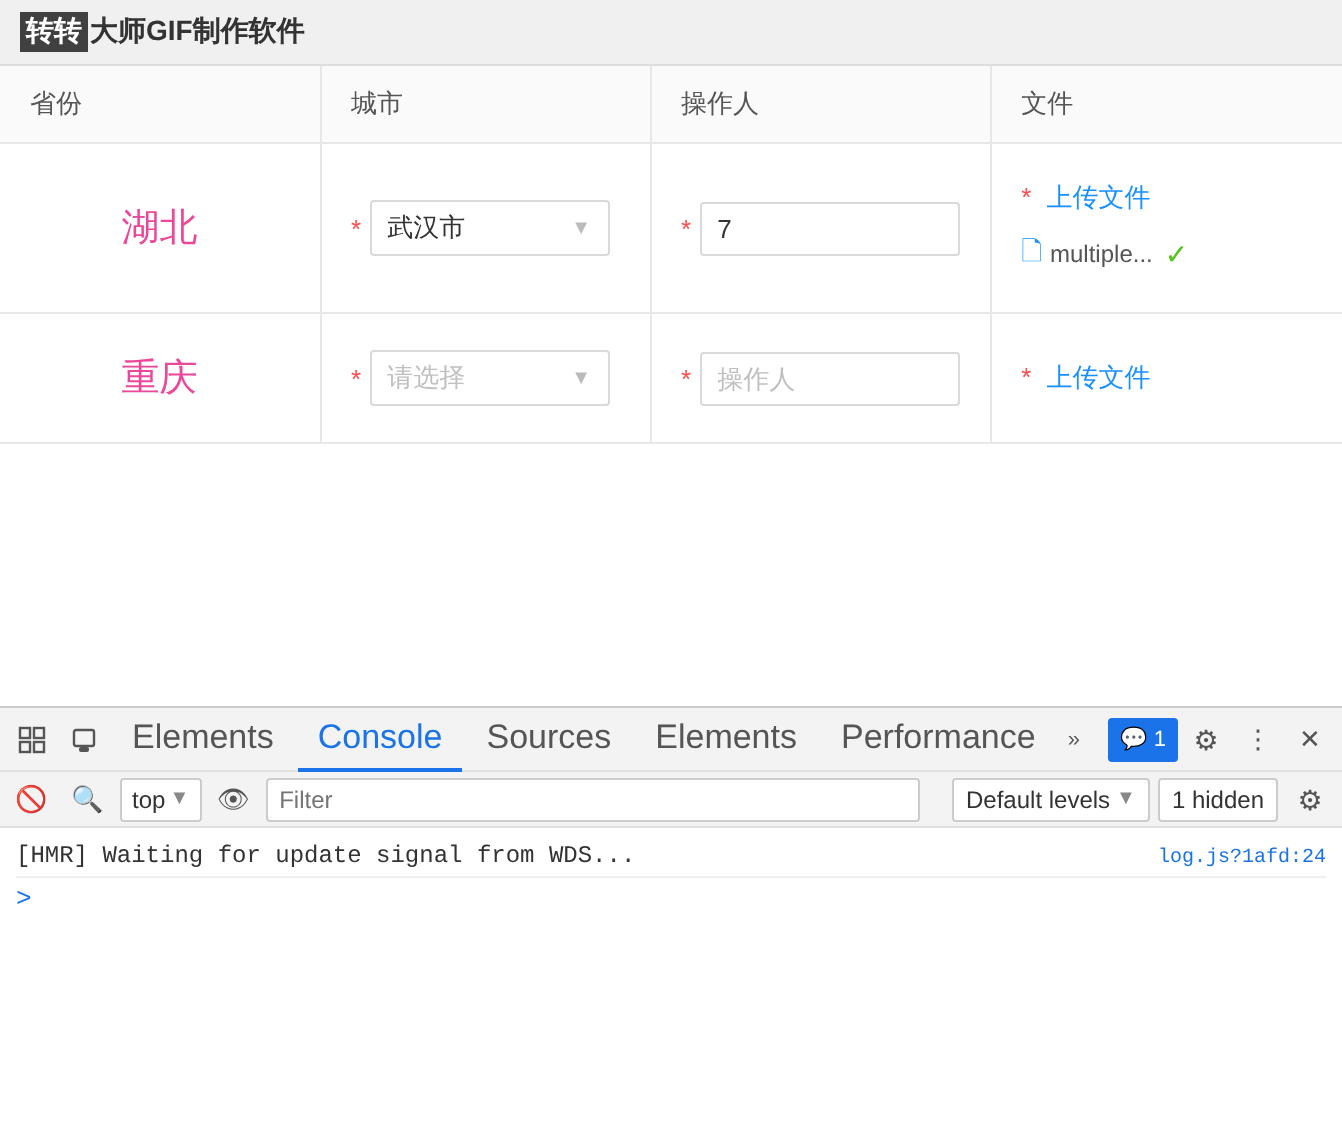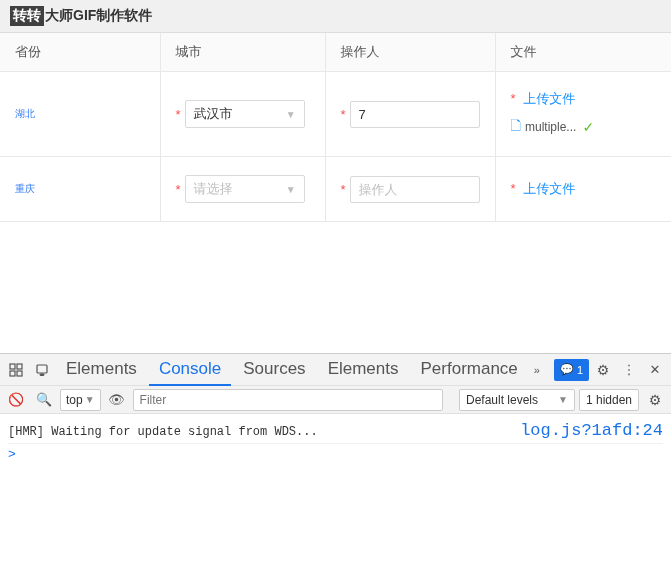--- a/index.html
+++ b/index.html
@@ -49,21 +49,21 @@
     .data-table th:nth-child(3) { width: 165px; }
     .data-table th:last-child { border-right: none; }
 
     .data-table td {
       border-bottom: 1px solid #e8e8e8;
       border-right: 1px solid #e8e8e8;
       padding: 18px 15px;
       vertical-align: middle;
     }
     .data-table td:last-child { border-right: none; }
-    .data-table tr td:first-child { color: #3b82f6; font-size: 10px; }
+    .data-table tr td:first-child { color: #ec4899; font-size: 19px; text-align: center; }
 
     .required-star { color: #ff4d4f; margin-right: 4px; font-size: 13px; }
 
     
     .select-wrap {
       position: relative;
       display: inline-flex;
       align-items: center;
       border: 1px solid #d9d9d9;
       border-radius: 2px;
@@ -224,21 +224,21 @@
       padding: 2px 6px;
       font-size: 12px;
       height: 22px;
       color: #333;
       background: #fff;
       outline: none;
     }
     .levels-btn {
       display: flex;
       align-items: center;
-      gap: 20px;
+      gap: 3px;
       padding: 0 6px;
       height: 22px;
       border: 1px solid #ccc;
       border-radius: 2px;
       background: #fff;
       font-size: 12px;
       color: #333;
       cursor: pointer;
       white-space: nowrap;
       margin-left: 12px;
@@ -299,21 +299,21 @@
       display: flex;
       align-items: baseline;
       padding: 3px 0;
       border-bottom: 1px solid #f0f0f0;
       color: #333;
     }
     .log-line .log-text { flex: 1; }
     .log-line .log-link {
       color: #1a73e8;
       text-decoration: none;
-      font-size: 17px;
+      font-size: 10px;
     }
     .prompt-line {
       display: flex;
       align-items: center;
       padding: 3px 0;
       color: #1a73e8;
       font-size: 13px;
     }
 
     .more-tabs-btn {

